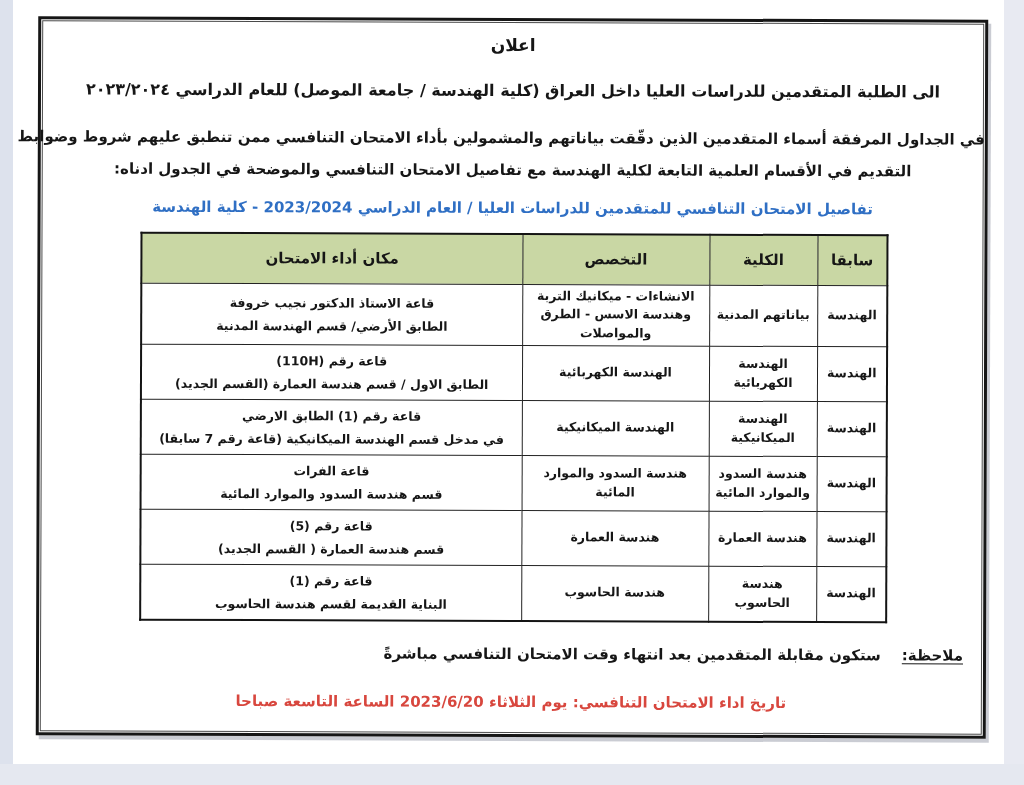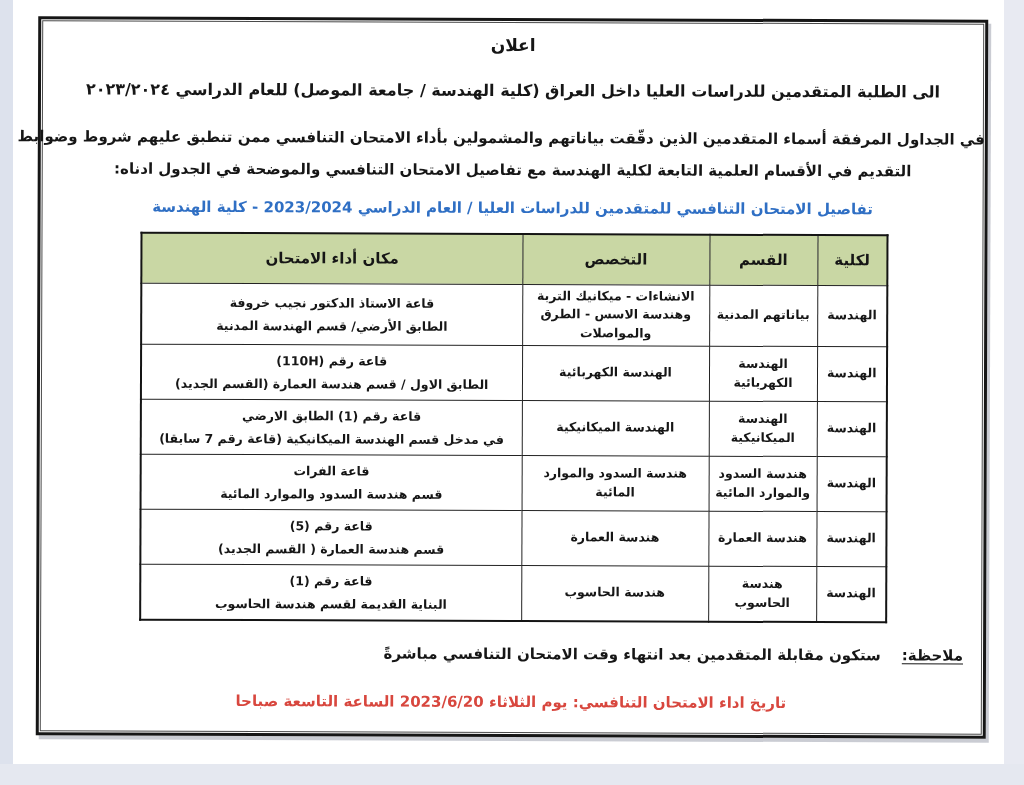--- a/index.html
+++ b/index.html
@@ -65,22 +65,22 @@
   <div class="tablewrap">
     <table>
       <colgroup>
         <col style="width:70px">
           <col style="width:108px">
           <col style="width:187px">
           <col style="width:381px">
       </colgroup>
       <thead>
         <tr>
-          <th>لكلية</th>
-          <th>القسم</th>
+          <th>سابقا</th>
+          <th>الكلية</th>
           <th>التخصص</th>
           <th>مكان أداء الامتحان</th>
         </tr>
       </thead>
       <tbody>
         <tr>
           <td>الهندسة</td>
           <td>بياناتهم المدنية</td>
           <td>الانشاءات - ميكانيك التربة وهندسة الاسس - الطرق والمواصلات</td>
           <td class="loc">

